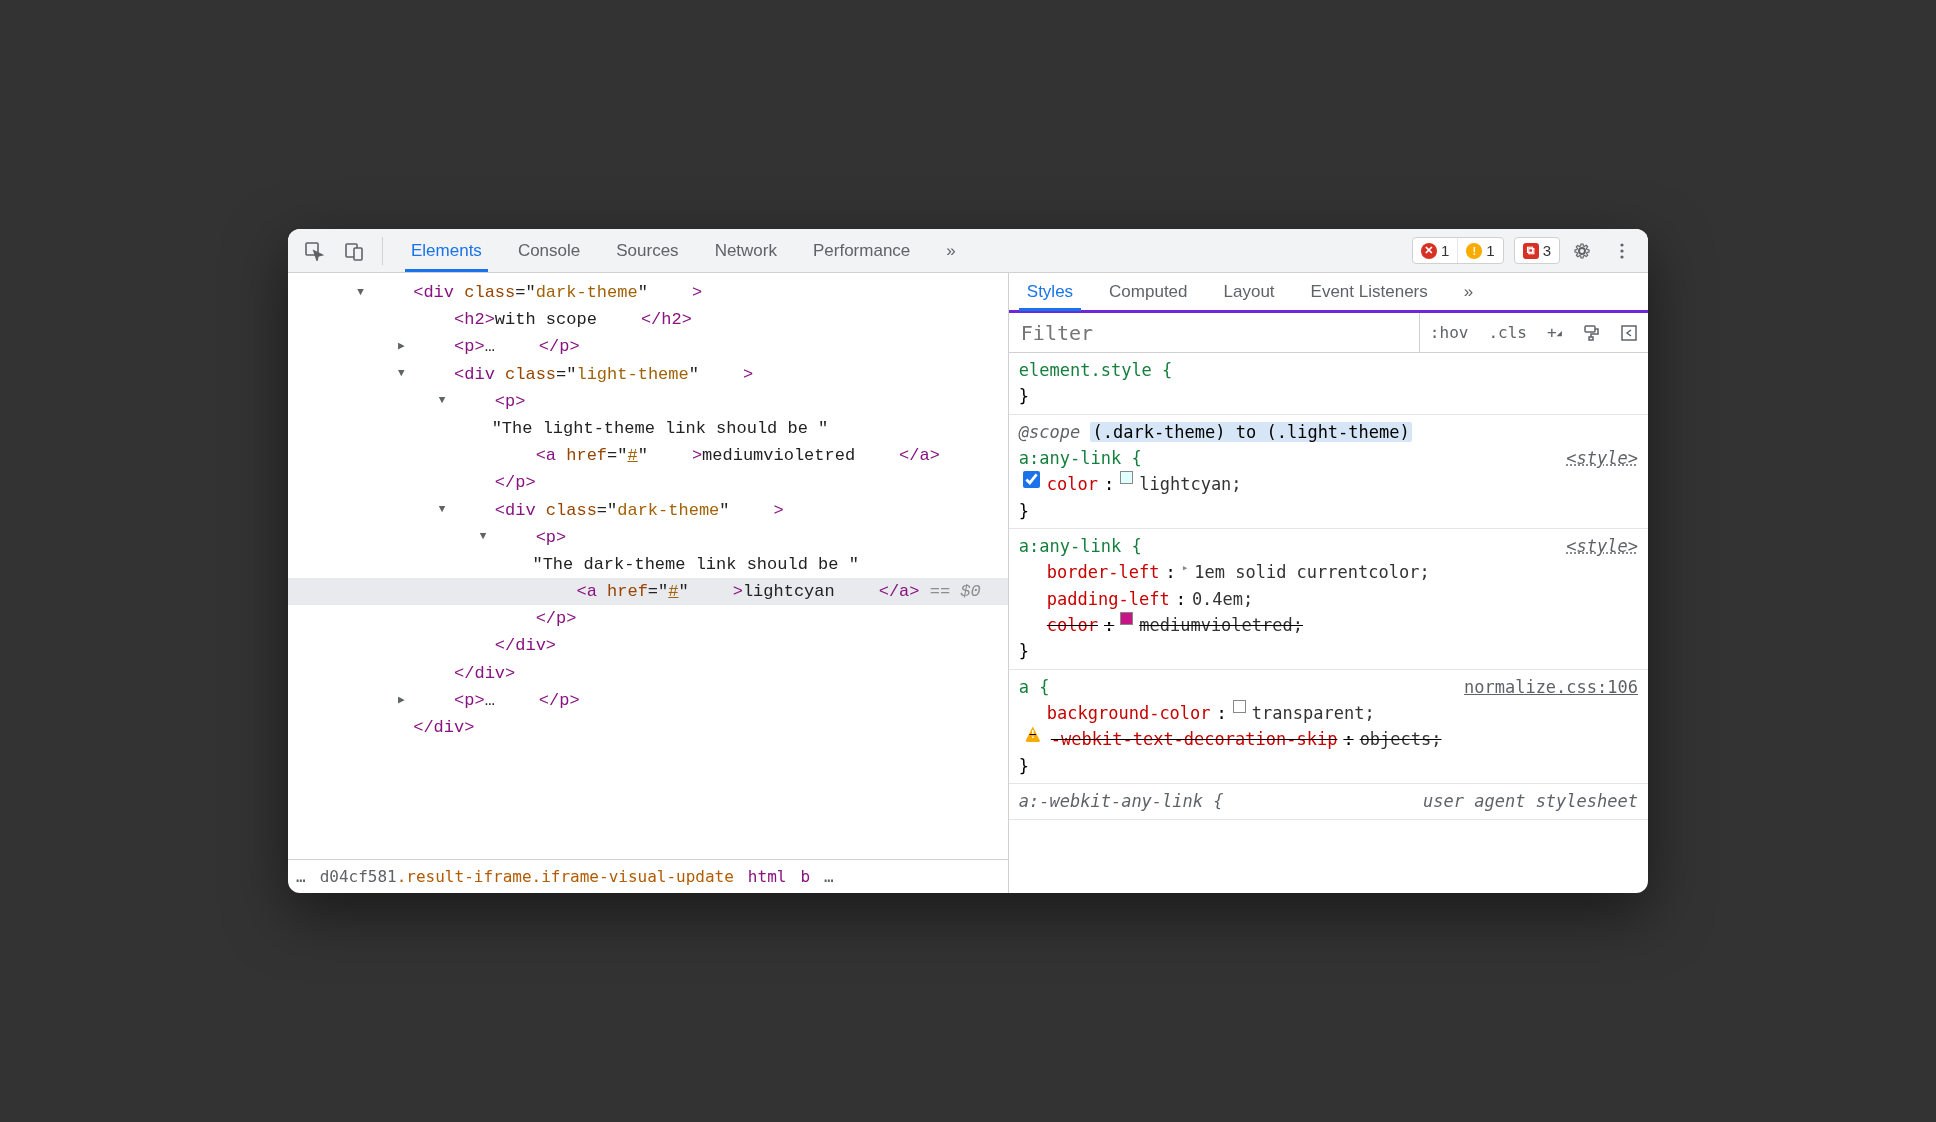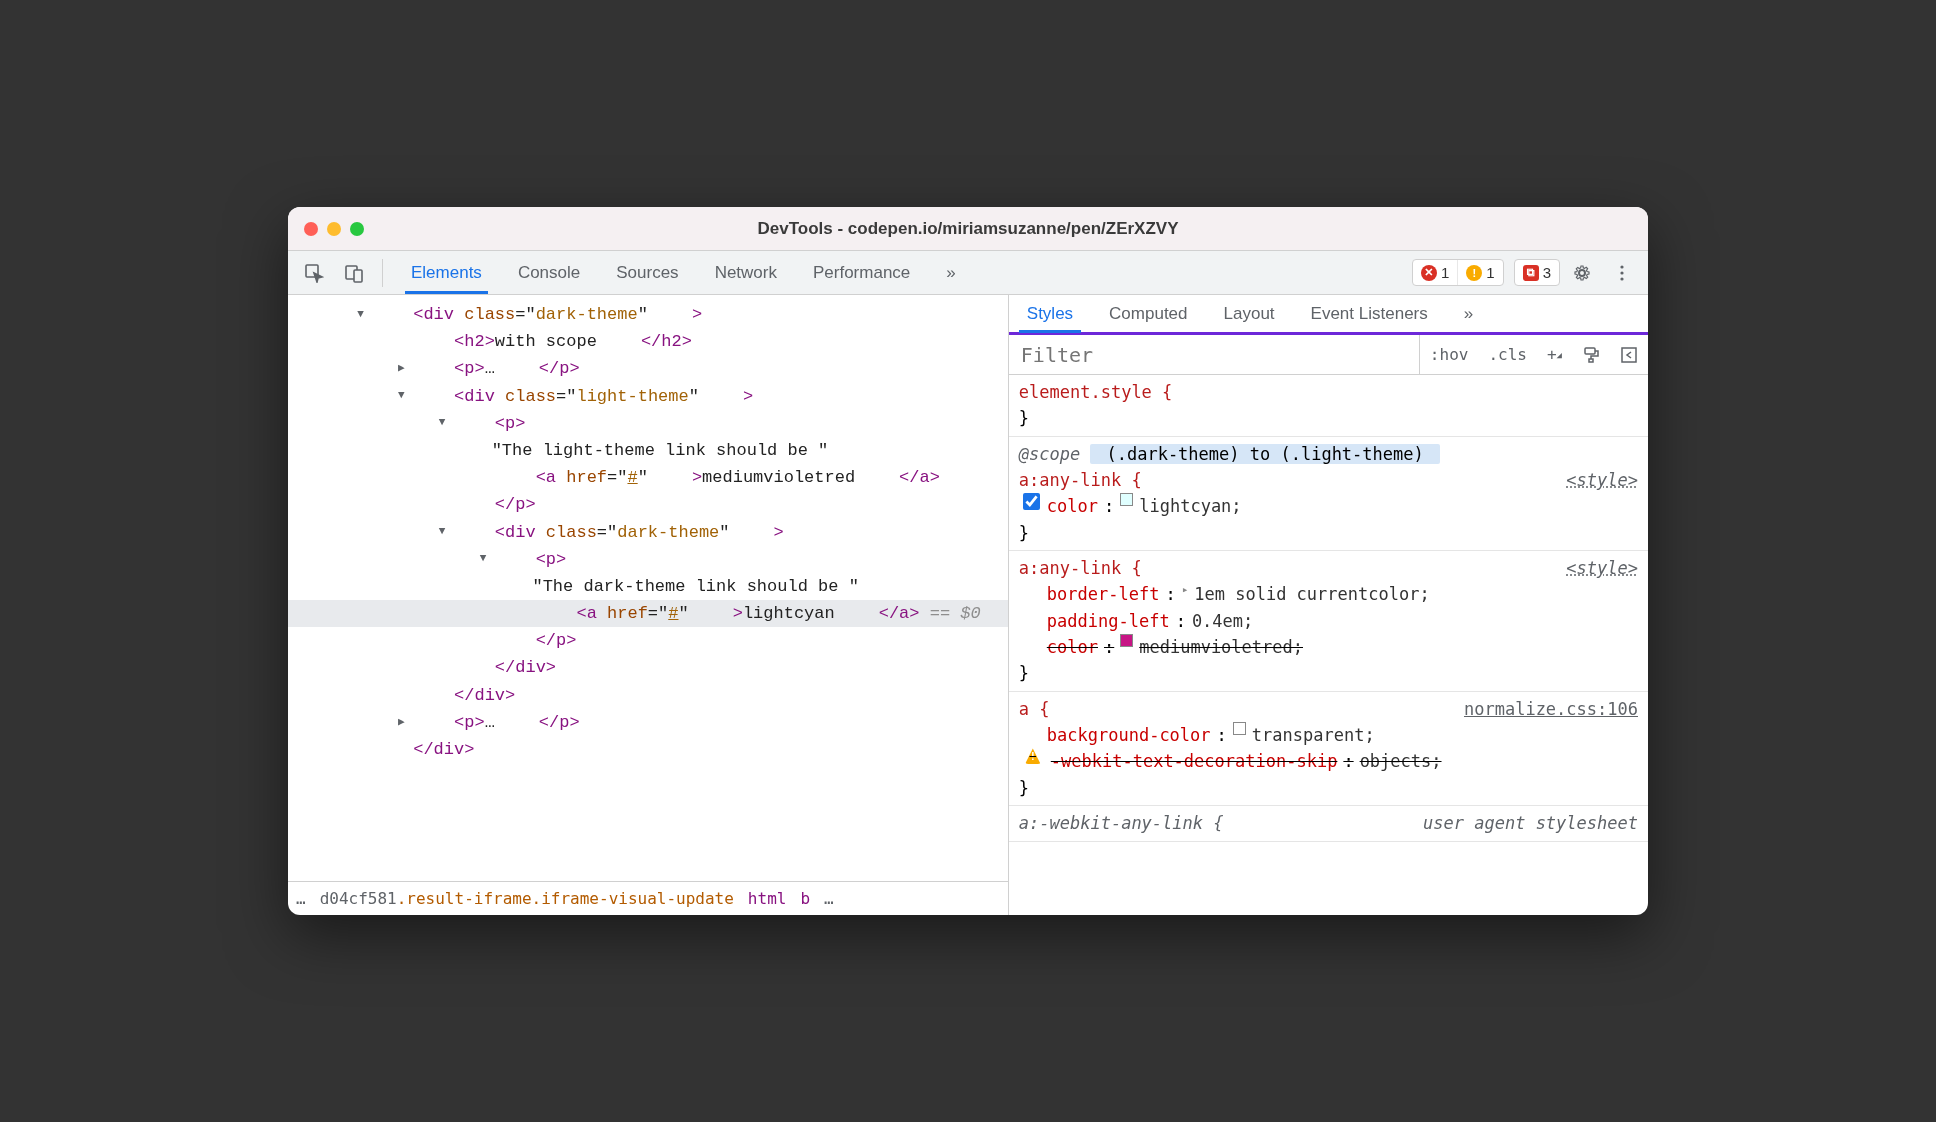--- a/index.html
+++ b/index.html
@@ -178,45 +178,37 @@
   font-size: 17px;
   line-height: 1.55;
 }
 .rule-block {
   border-bottom: 1px solid #e5e5e5;
   padding: 4px 10px;
 }
 .rule-header { display: flex; justify-content: space-between; }
 .rule-origin { color: #5f6368; font-style: italic; text-decoration: underline dotted; }
 .rule-origin.plain { text-decoration: underline; font-style: normal; }
-.selector { color: #b91c1c; }
+.selector { color: #15803d; }
 .selector-italic { font-style: italic; color: #5f6368; }
-.scope-hl { background: #d6e6f7; padding: 0 16px; border-radius: 2px; }
+.scope-hl { background: #d6e6f7; padding: 0 2px; border-radius: 2px; }
 .prop-line { padding-left: 28px; display: flex; align-items: flex-start; gap: 6px; position: relative; }
 .prop-line .cb { position: absolute; left: 4px; width: 17px; height: 17px; accent-color: #1a73e8; }
 .prop-name { color: #c80000; }
 .prop-val { color: #333; }
 .swatch { width: 13px; height: 13px; display: inline-block; border: 1px solid #888; vertical-align: middle; }
 .strike { text-decoration: line-through; }
 .small-tri { color: #888; font-size: 11px; }
 .warn-ico { width: 16px; height: 16px; background: #f9ab00; border-radius: 3px; display: inline-flex; align-items: center; justify-content: center; color: #fff; font-size: 11px; font-weight: bold; margin-right: 4px; clip-path: polygon(50% 0, 100% 100%, 0 100%); }
 </style>
 </head>
 <body>
 
 <div class="window">
 
-  <div class="titlebar">
-    <div class="traffic-lights">
-      <div class="tl tl-red"></div>
-      <div class="tl tl-yellow"></div>
-      <div class="tl tl-green"></div>
-    </div>
-    <div class="title">DevTools - codepen.io/miriamsuzanne/pen/ZErXZVY</div>
-  </div>
 
   <div class="toolbar">
     <div class="toolbar-icon-btn">
       <svg width="20" height="20" viewBox="0 0 20 20" fill="none" stroke="#5f6368" stroke-width="1.6">
           <rect x="2" y="2" width="12" height="12" rx="1"></rect>
           <path d="M10 10 L18 14 L14 15 L13 19 Z" fill="#5f6368"></path>
         </svg>
     </div>
     <div class="toolbar-icon-btn">
       <svg width="20" height="20" viewBox="0 0 20 20" fill="none" stroke="#5f6368" stroke-width="1.6">

